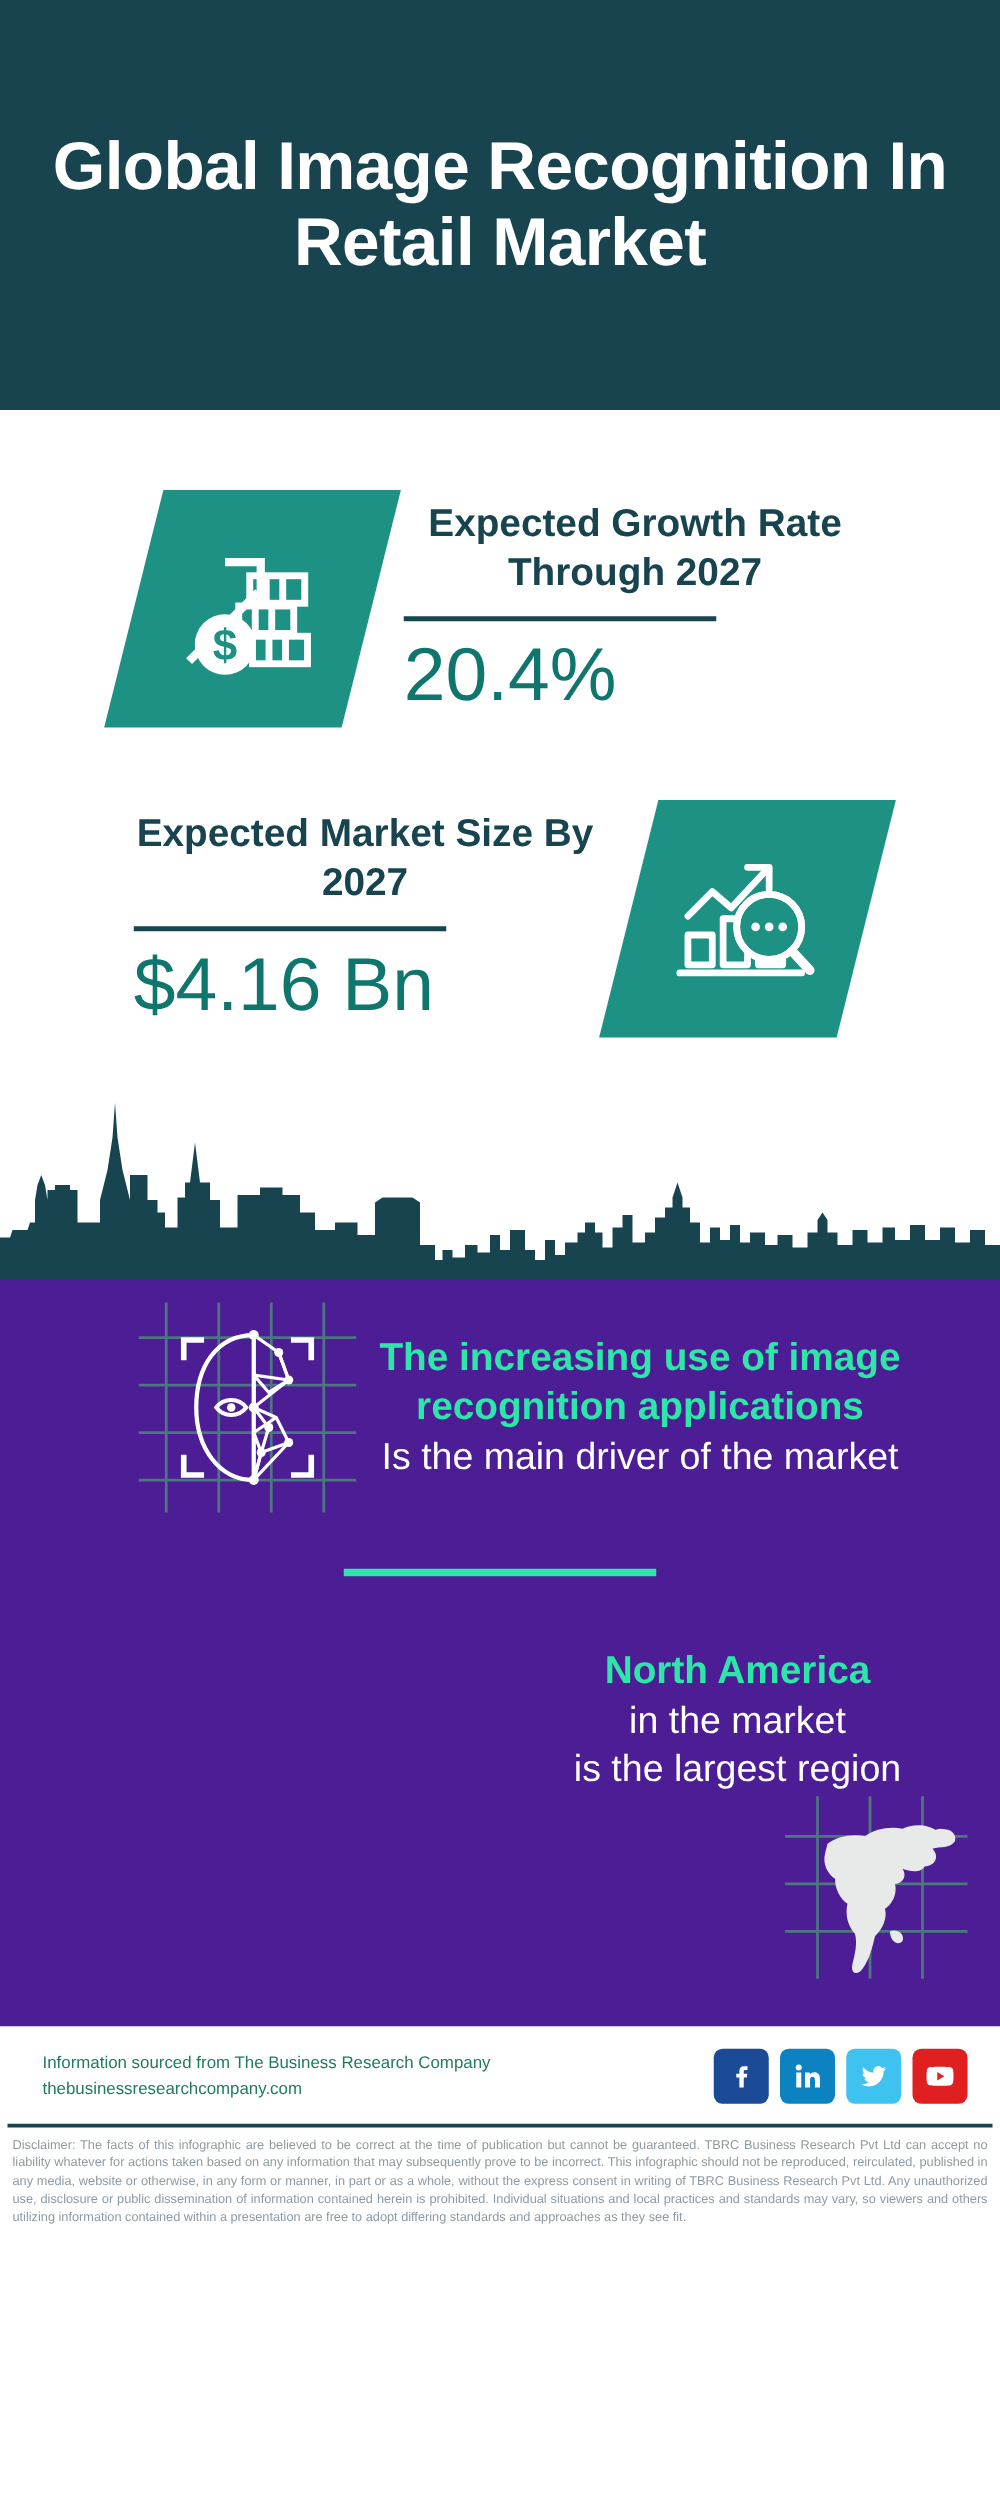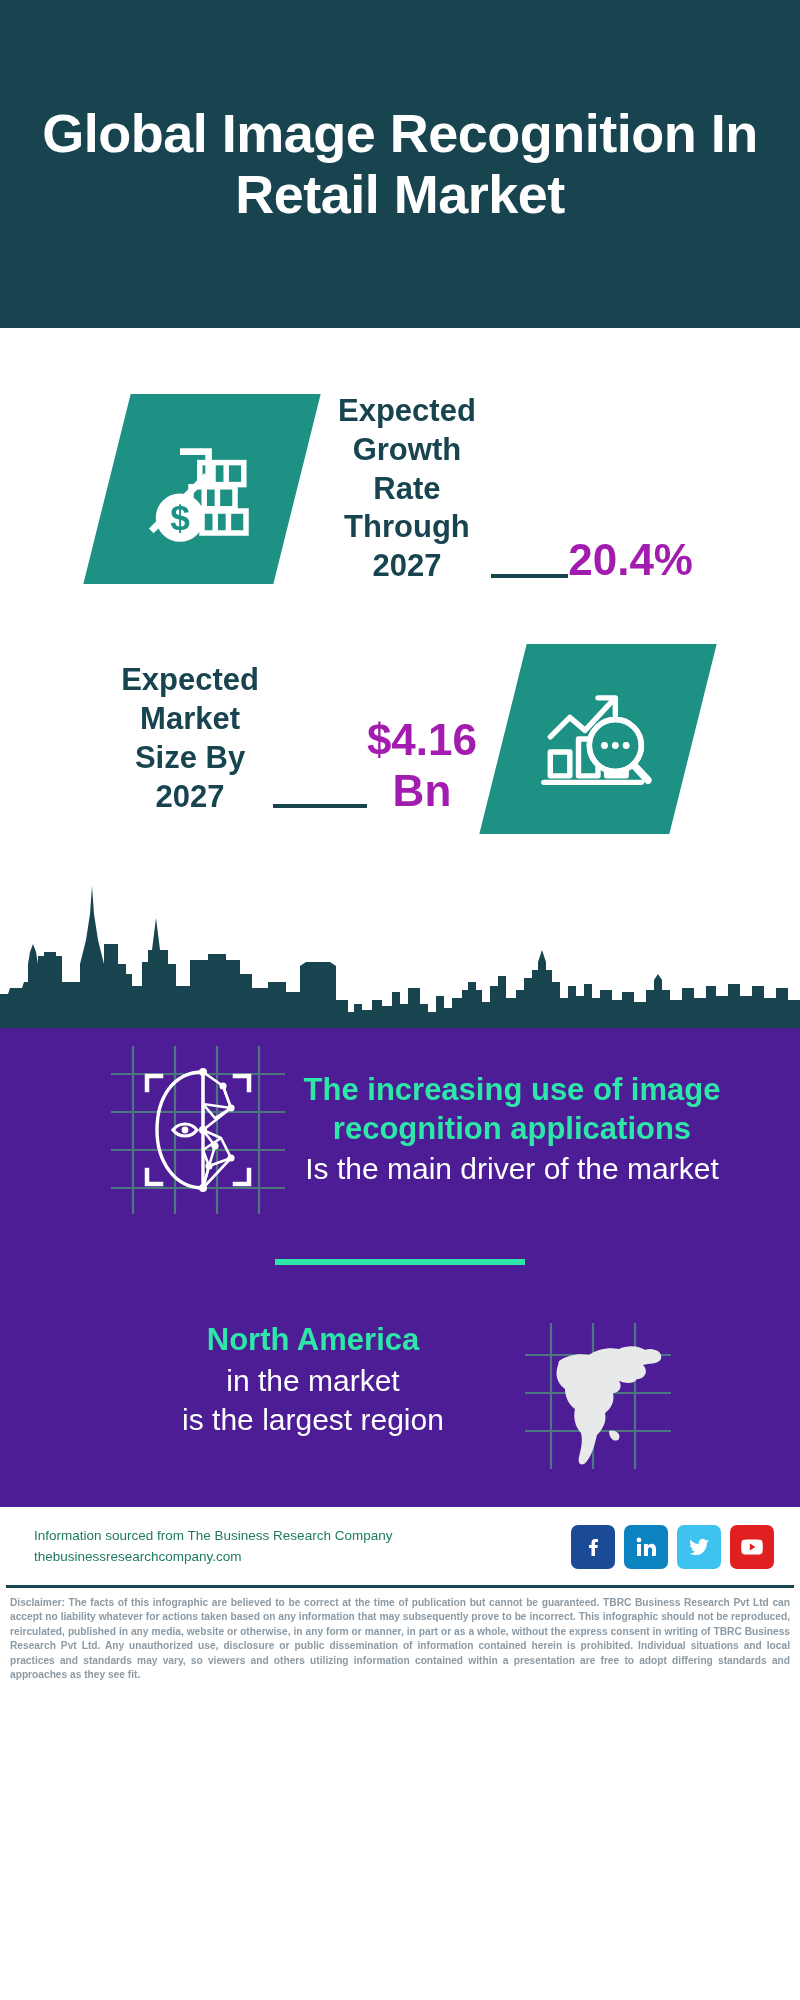--- a/index.html
+++ b/index.html
@@ -71,43 +71,43 @@
     transform: skewX(14deg);
     display: flex;
     align-items: center;
     justify-content: center;
     width: 100%;
     height: 100%;
   }
 
   .stat-text {
     display: flex;
-    flex-direction: row;
-    align-items: flex-end;
+    flex-direction: column;
+    align-items: flex-start;
     width: 370px;
     flex: none;
   }
   .stat-label {
     color: #17444f;
     font-size: 31px;
     font-weight: bold;
     line-height: 1.25;
     text-align: center;
     margin: 0;
   }
   .stat-rule {
     width: 250px;
     height: 4px;
     background: #17444f;
     margin: 16px 0 8px 0;
   }
   .stat-value {
-    color: #a21caf;
-    font-size: 44px;
-    font-weight: bold;
+    color: #0f766e;
+    font-size: 60px;
+    font-weight: normal;
     line-height: 1.15;
     text-align: center;
     margin: 0;
   }
 
   .row1 .stat-text { margin-left: 26px; }
   .row2 .stat-text { margin-right: 26px; }
 
   
   .skyline-wrap {
@@ -164,23 +164,24 @@
 
   .divider {
     width: 250px;
     height: 6px;
     background: #2ee6a8;
     margin: 42px auto 0 auto;
   }
 
   .region-block {
     display: flex;
-    align-items: flex-start;
+    align-items: flex-end;
     justify-content: center;
     padding: 56px 0 0 0;
+    flex-direction: column;
   }
   .region-text {
     width: 420px;
     flex: none;
     text-align: center;
     box-sizing: border-box;
   }
   .region-head {
     color: #2ee6a8;
     font-size: 31px;
@@ -242,21 +243,20 @@
     height: 3px;
     background: #17444f;
     margin: 0 6px;
   }
   .disclaimer {
     color: #8d9aa4;
     font-size: 10.2px;
     line-height: 1.42;
     padding: 8px 10px 10px 10px;
     text-align: justify;
-    font-weight: bold;
   }
 
   
   .wt { fill: none; stroke: #ffffff; stroke-width: 6; }
 </style>
 </head>
 <body>
 
 <div class="page">
 

